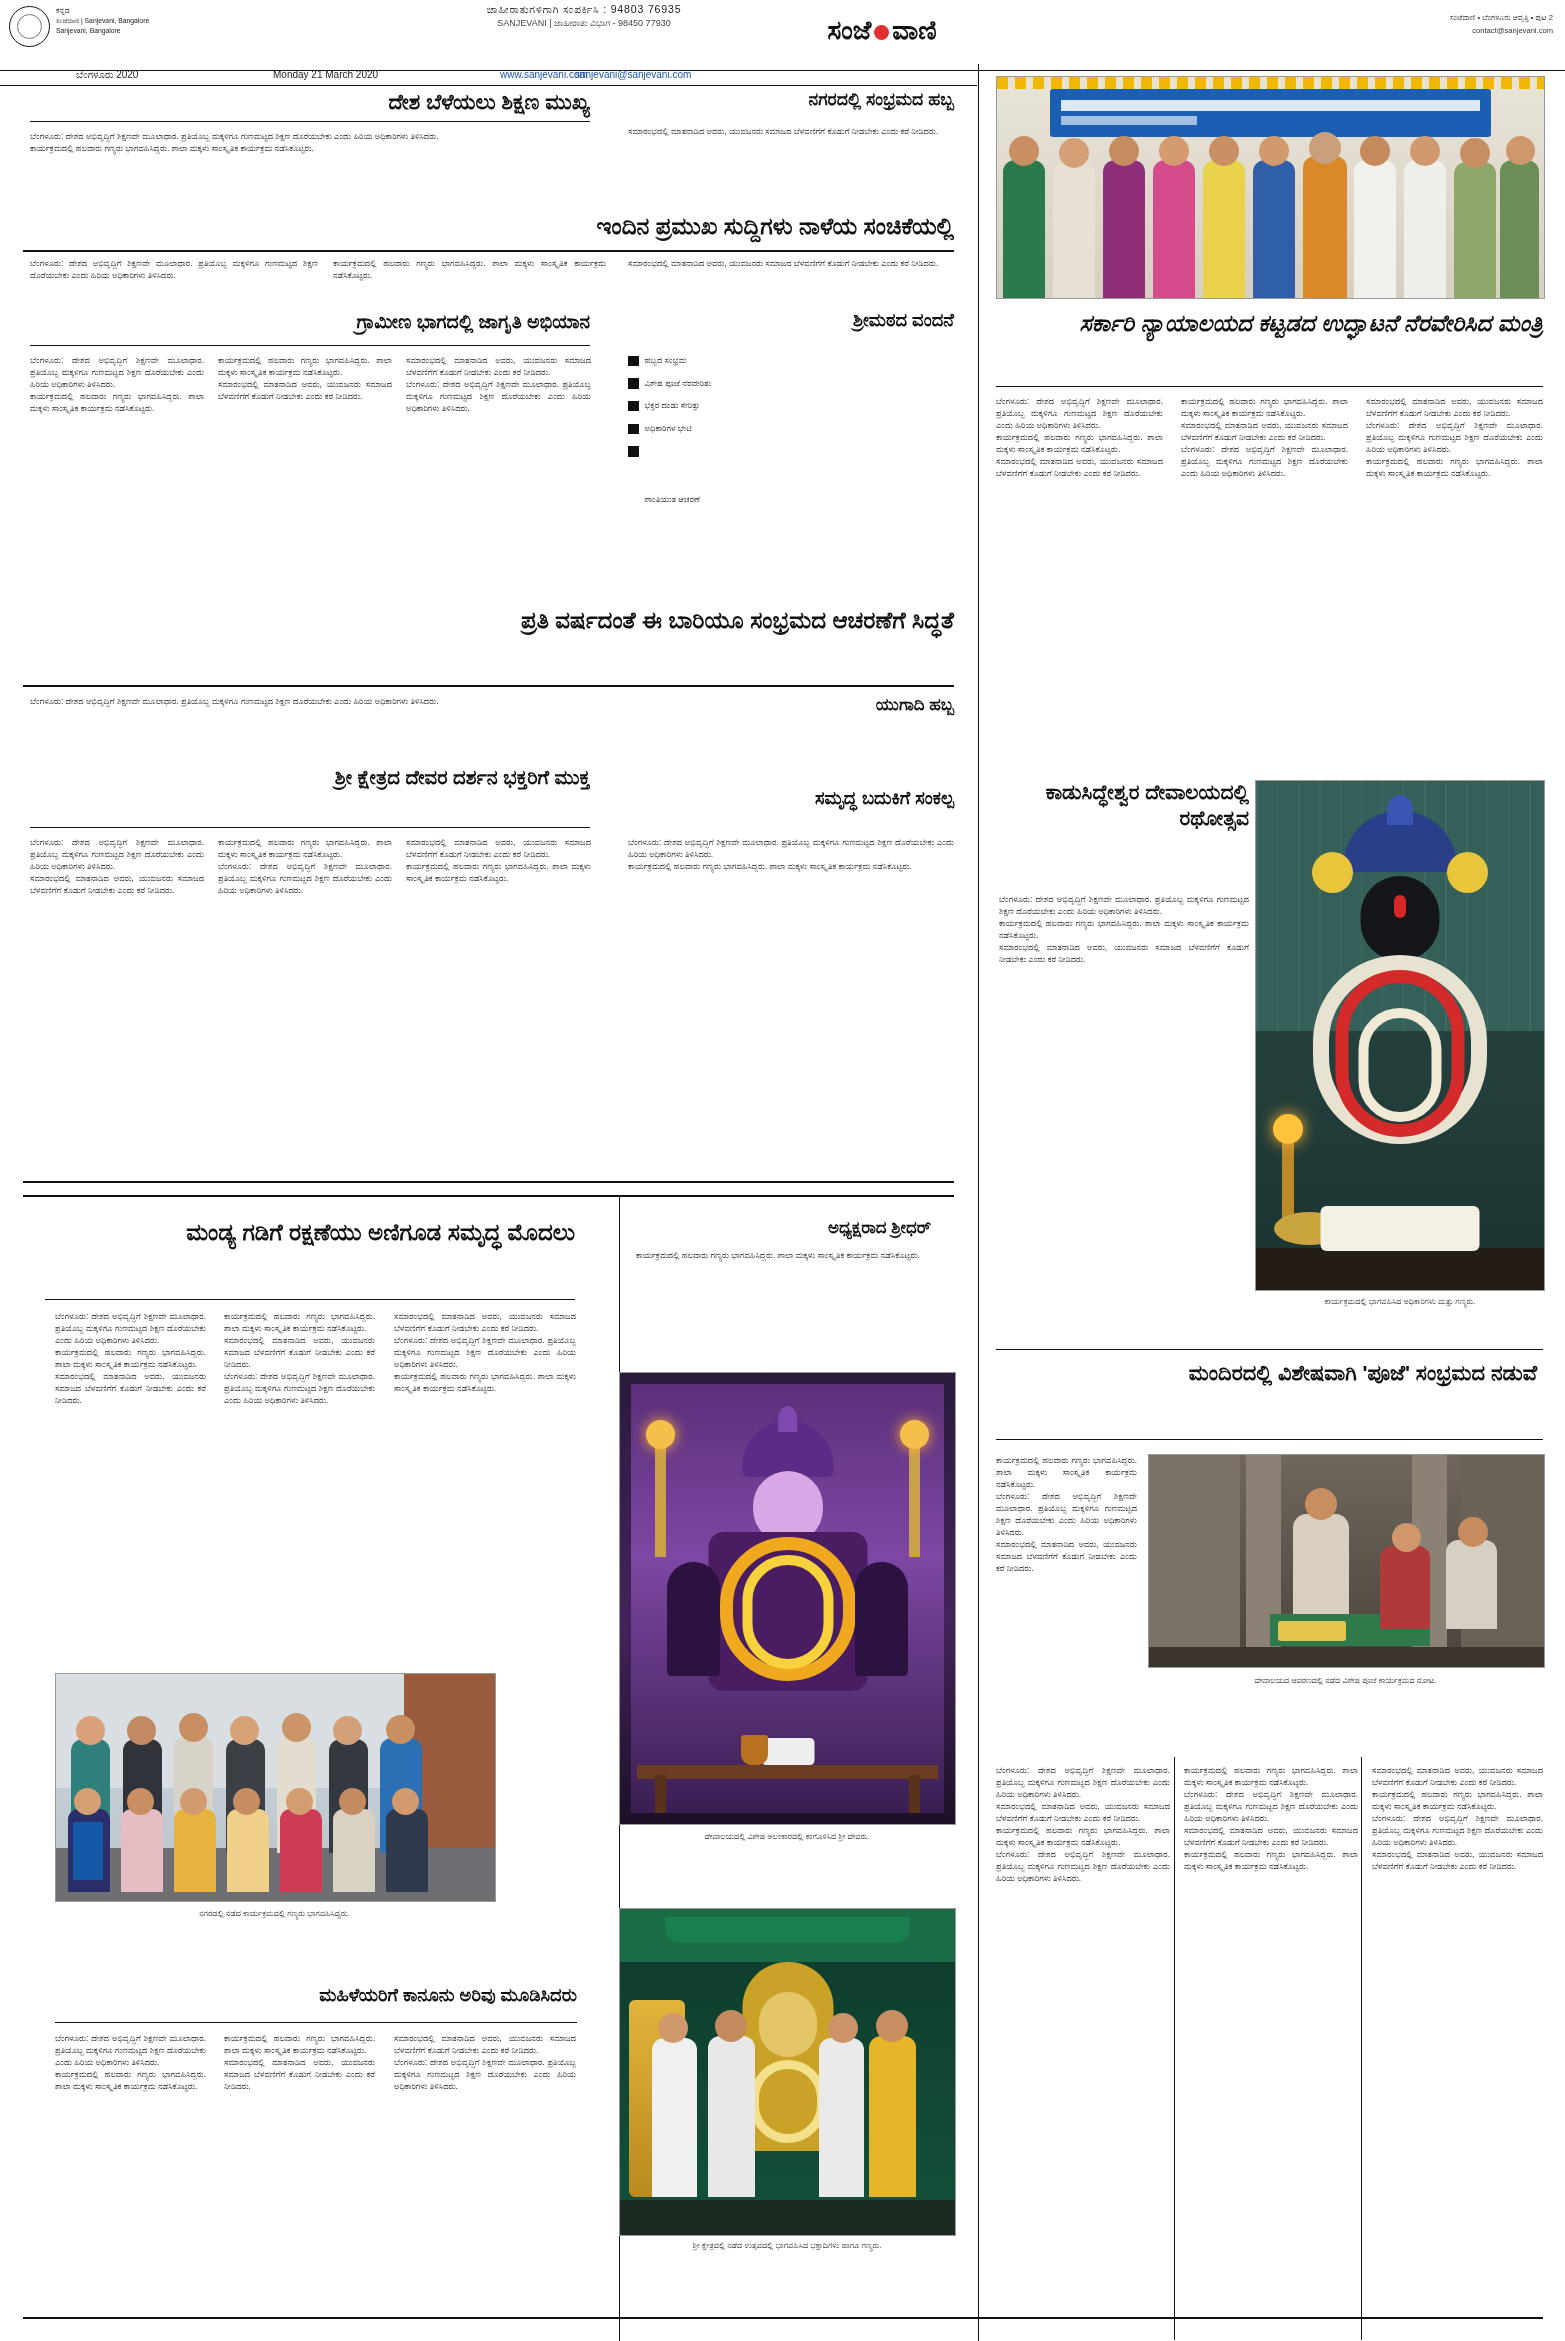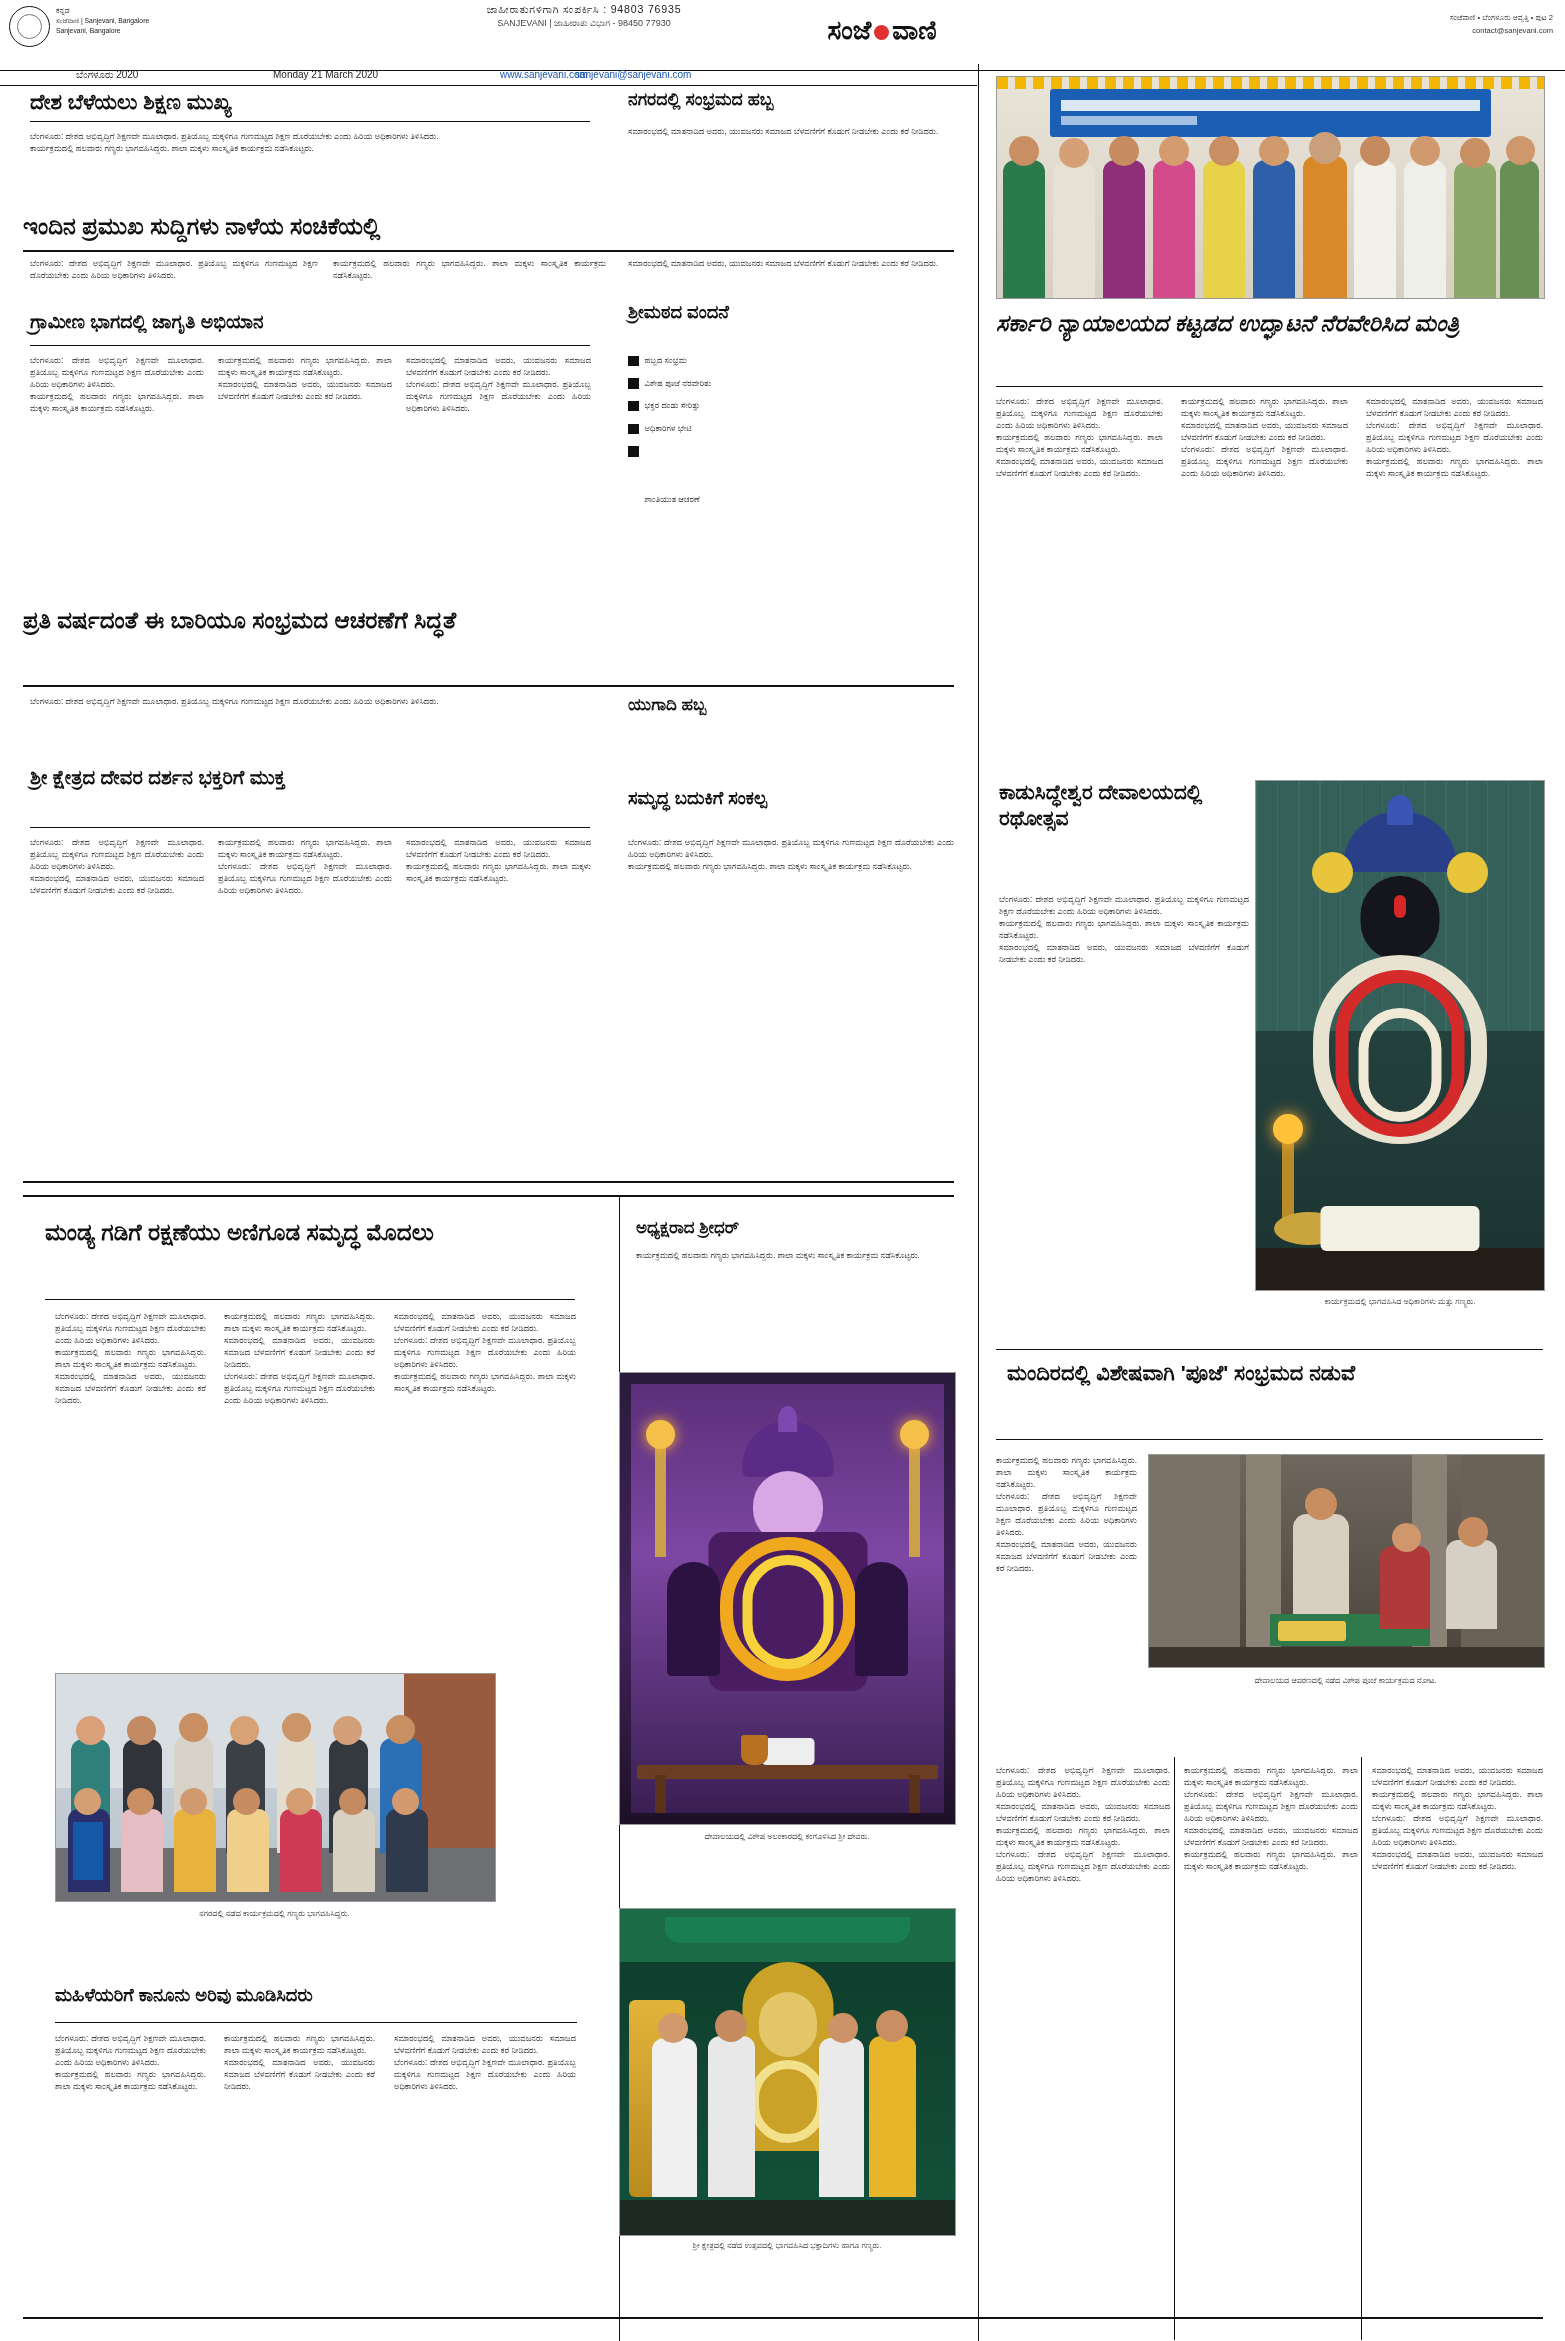--- a/index.html
+++ b/index.html
@@ -5,21 +5,21 @@
   html,body{margin:0;padding:0;background:#b9b9b9;}
   body{font-family:"Liberation Sans",sans-serif;}
   .page{
     position:relative;
     width:1565px;height:2342px;
     background:#ffffff;
     margin:0 auto;
     overflow:hidden;
     box-sizing:border-box;
   }
-  .hl{font-weight:bold;color:#111;line-height:1.25;text-align:left;}
+  .hl{font-weight:bold;color:#111;line-height:1.25;text-align:right;}
   .body-txt{font-size:8.3px;line-height:1.45;color:#2b2b2b;text-align:justify;}
   .cap{font-size:8px;line-height:1.4;color:#333;text-align:center;}
   
   .masthead{position:absolute;left:0;top:0;width:1565px;height:70px;border-bottom:1.5px solid #111;}
   .mh-logo-badge{position:absolute;left:9px;top:6px;width:39px;height:39px;border:1.5px solid #111;border-radius:50%;}
   .mh-logo-badge:after{content:"";position:absolute;left:6.8px;top:6.8px;right:6.8px;bottom:6.8px;border:0.8px solid #777;border-radius:50%;}
   .mh-list{position:absolute;left:56px;top:4.5px;font-size:7.6px;line-height:1.5;color:#222;}
   .mh-center{position:absolute;left:232px;top:3px;width:704px;text-align:center;}
   .mh-center .l1{font-size:10.6px;letter-spacing:0.8px;color:#222;}
   .mh-center .l2{font-size:9px;color:#444;margin-top:2.3px;}
@@ -97,21 +97,21 @@
   <div class="txtblock" style="left:333px;top:257px;width:273px;">
     <div class="body-txt">ಕಾರ್ಯಕ್ರಮದಲ್ಲಿ ಹಲವಾರು ಗಣ್ಯರು ಭಾಗವಹಿಸಿದ್ದರು. ಶಾಲಾ ಮಕ್ಕಳು ಸಾಂಸ್ಕೃತಿಕ ಕಾರ್ಯಕ್ರಮ ನಡೆಸಿಕೊಟ್ಟರು.</div>
   </div>
   <div class="txtblock" style="left:628px;top:257px;width:326px;">
     <div class="body-txt">ಸಮಾರಂಭದಲ್ಲಿ ಮಾತನಾಡಿದ ಅವರು, ಯುವಜನರು ಸಮಾಜದ ಬೆಳವಣಿಗೆಗೆ ಕೊಡುಗೆ ನೀಡಬೇಕು ಎಂದು ಕರೆ ನೀಡಿದರು.</div>
   </div>
 
   <div class="txtblock" style="left:30px;top:310px;width:560px;">
     <div class="hl" style="font-size:19px;">ಗ್ರಾಮೀಣ ಭಾಗದಲ್ಲಿ ಜಾಗೃತಿ ಅಭಿಯಾನ</div>
   </div>
-  <div class="txtblock" style="left:628px;top:301px;width:326px;">
+  <div class="txtblock" style="left:628px;top:309px;width:326px;">
     <div class="hl" style="font-size:18px;">ಶ್ರೀಮಠದ ವಂದನೆ</div>
   </div>
   <div class="hrule" style="left:30px;top:345px;width:560px;"></div>
 
   <div class="txtblock" style="left:30px;top:354px;width:174px;">
     <div class="body-txt">ಬೆಂಗಳೂರು: ದೇಶದ ಅಭಿವೃದ್ಧಿಗೆ ಶಿಕ್ಷಣವೇ ಮೂಲಾಧಾರ. ಪ್ರತಿಯೊಬ್ಬ ಮಕ್ಕಳಿಗೂ ಗುಣಮಟ್ಟದ ಶಿಕ್ಷಣ ದೊರೆಯಬೇಕು ಎಂದು ಹಿರಿಯ ಅಧಿಕಾರಿಗಳು ತಿಳಿಸಿದರು.</div>
     <div class="body-txt">ಕಾರ್ಯಕ್ರಮದಲ್ಲಿ ಹಲವಾರು ಗಣ್ಯರು ಭಾಗವಹಿಸಿದ್ದರು. ಶಾಲಾ ಮಕ್ಕಳು ಸಾಂಸ್ಕೃತಿಕ ಕಾರ್ಯಕ್ರಮ ನಡೆಸಿಕೊಟ್ಟರು.</div>
   </div>
   <div class="txtblock" style="left:218px;top:354px;width:174px;">
     <div class="body-txt">ಕಾರ್ಯಕ್ರಮದಲ್ಲಿ ಹಲವಾರು ಗಣ್ಯರು ಭಾಗವಹಿಸಿದ್ದರು. ಶಾಲಾ ಮಕ್ಕಳು ಸಾಂಸ್ಕೃತಿಕ ಕಾರ್ಯಕ್ರಮ ನಡೆಸಿಕೊಟ್ಟರು.</div>

